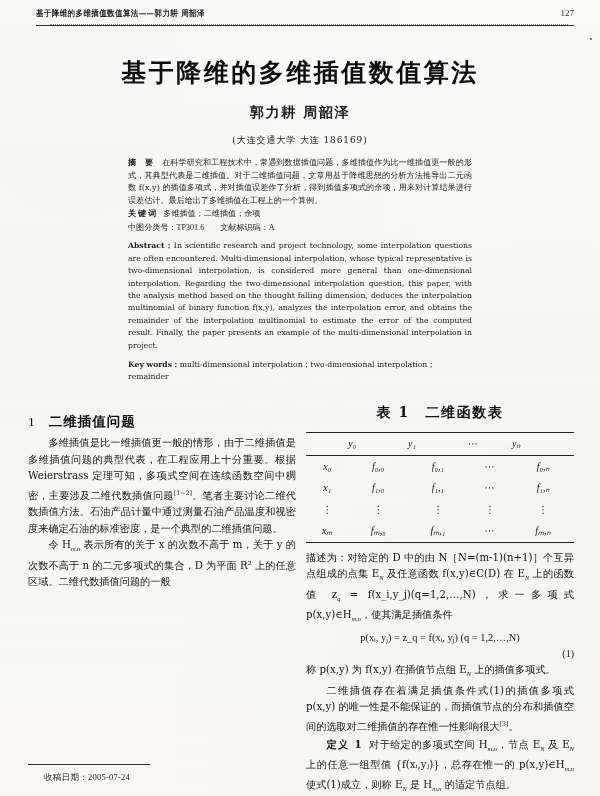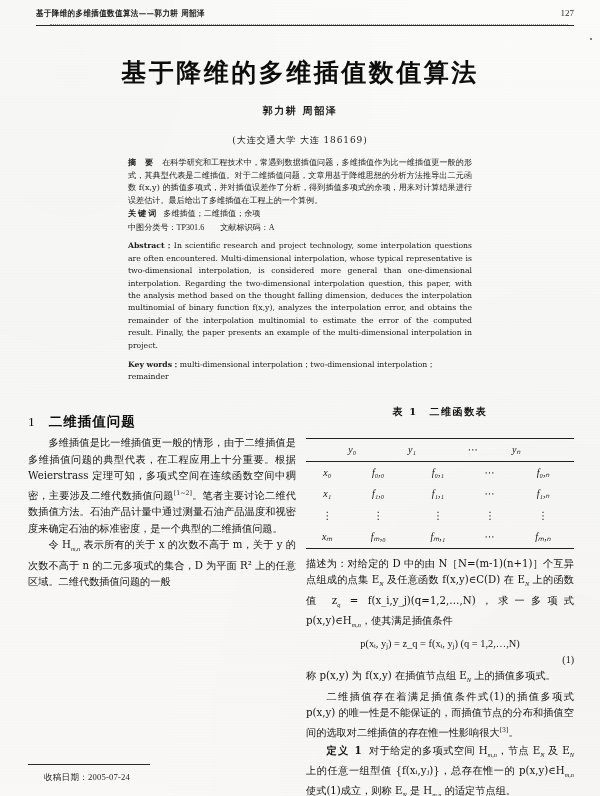--- a/index.html
+++ b/index.html
@@ -91,21 +91,21 @@
     font-weight: bold;
     letter-spacing: 2.5px;
     color: #0e0e0e;
     font-family: "DejaVu Serif", "Liberation Serif", serif;
   }
   .authors {
     position: absolute;
     left: 0; right: 0;
     top: 104px;
     text-align: center;
-    font-size: 10px;
+    font-size: 14px;
     font-weight: bold;
     letter-spacing: 1.6px;
     color: #1c1c1c;
   }
   .affiliation {
     position: absolute;
     left: 0; right: 0;
     top: 134px;
     text-align: center;
     font-size: 9px;
@@ -227,24 +227,24 @@
     margin-top: 0px;
   }
 
   
   .tbl-wrap {
     margin: 0 0 7px 0;
     width: 100%;
   }
   .tbl-cap {
     text-align: center;
-    font-size: 10px;
+    font-size: 14px;
     font-weight: bold;
     letter-spacing: 1.6px;
-    margin-bottom: 18px;
+    margin-bottom: 12px;
     color: #141414;
   }
   table.t1 {
     border-collapse: collapse;
     width: 100%;
     font-family: "Liberation Serif", serif;
     font-size: 10px;
   }
   table.t1 thead th {
     font-weight: normal;

